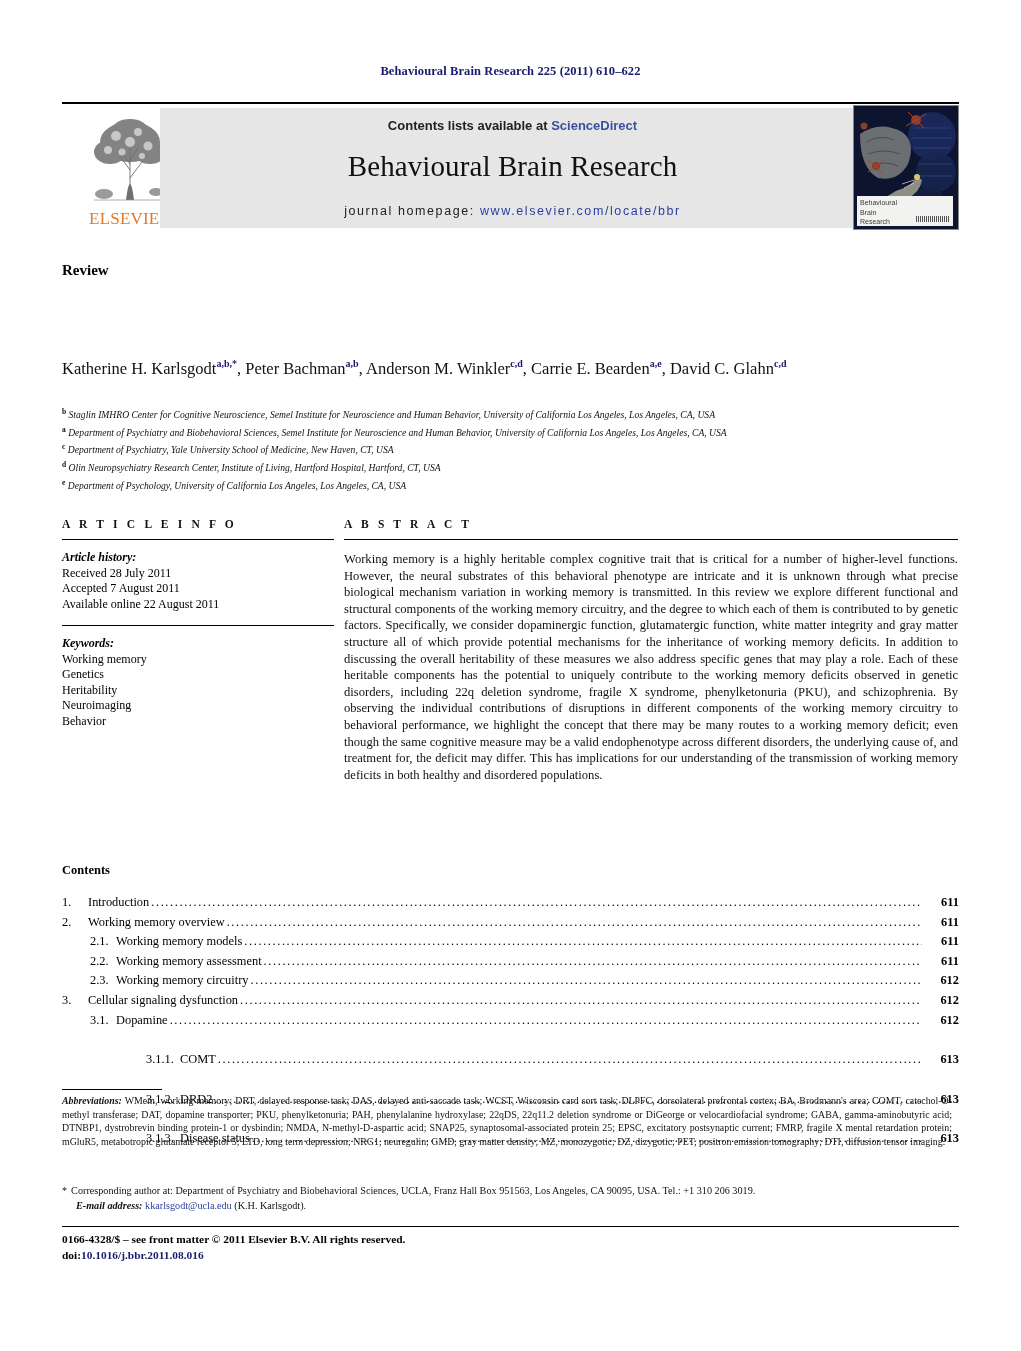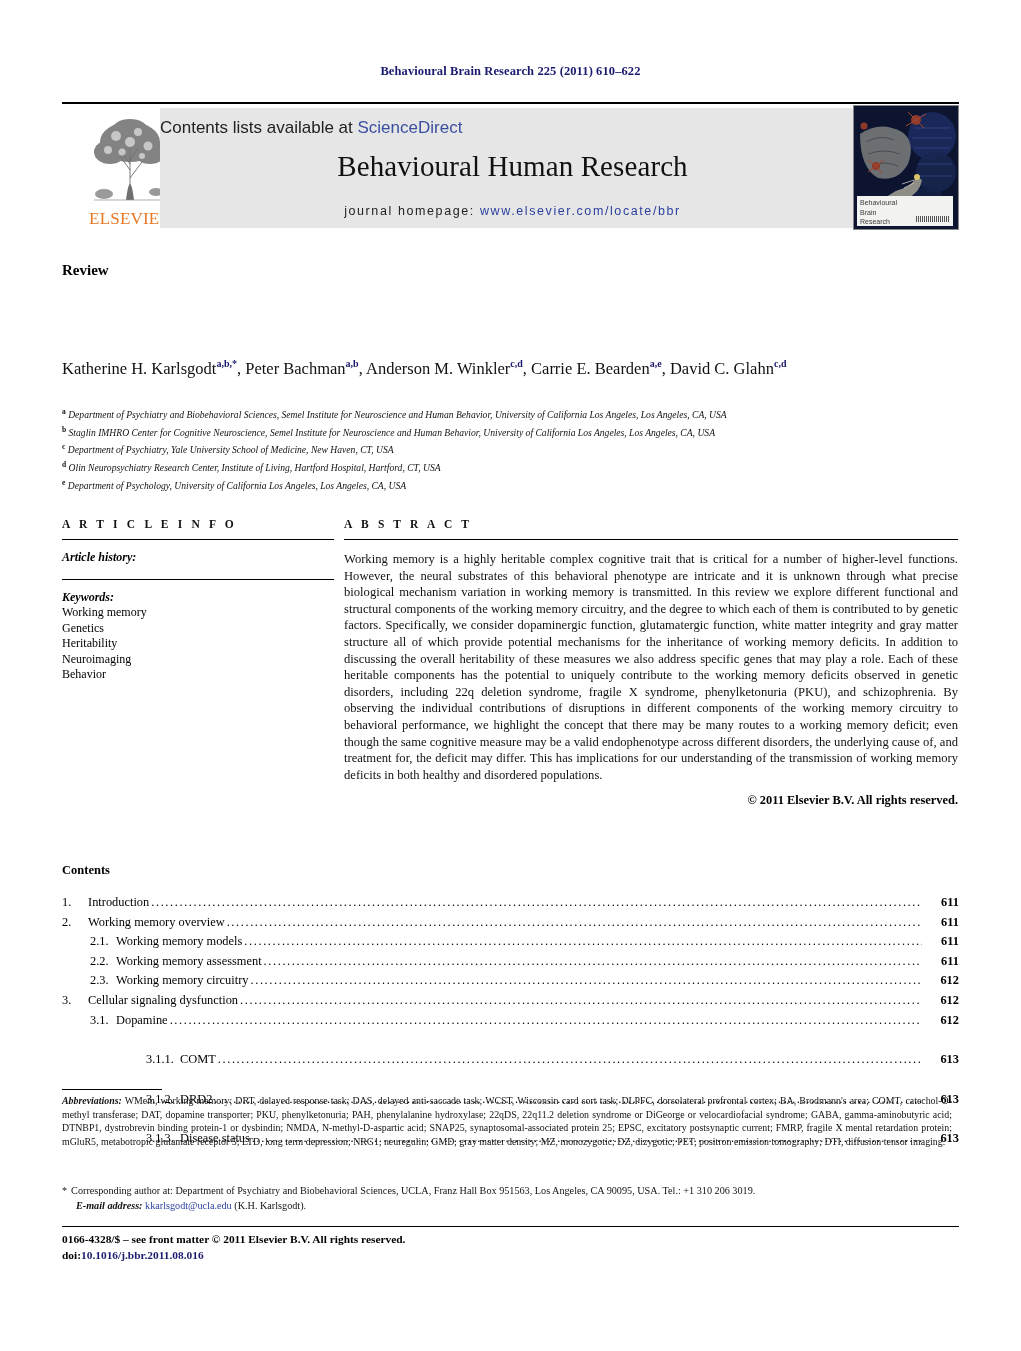--- a/index.html
+++ b/index.html
@@ -73,23 +73,25 @@
     position: absolute;
     left: 98px; top: 6px;
     width: 705px;
     height: 120px;
     background: #e6e6e6;
   }
   .banner-contents {
     position: absolute;
     left: 0; top: 10px;
     width: 705px;
+    text-align: center;
     font-family: "Liberation Sans", sans-serif;
-    font-size: 17px;
+    font-size: 13px;
     color: #222;
+    font-weight: bold;
   }
   .banner-contents .sd-link { color: #3b4fa0; }
   .banner-title {
     position: absolute;
     left: 0; top: 42px;
     width: 705px;
     text-align: center;
     font-family: "Liberation Serif", serif;
     font-size: 29px;
     color: #111;
@@ -336,21 +338,21 @@
           <ellipse cx="70" cy="84" rx="7" ry="4"></ellipse>
         </g>
       </svg>
       <div class="elsevier-word">ELSEVIER</div>
     </div>
 
     <div class="banner">
       <div class="banner-contents">
         <span>Contents lists available at </span><span class="sd-link">ScienceDirect</span>
       </div>
-      <div class="banner-title">Behavioural Human Research</div>
+      <div class="banner-title">Behavioural Brain Research</div>
       <div class="banner-home">
         <span>journal homepage: </span><span class="url">www.elsevier.com/locate/bbr</span>
       </div>
     </div>
 
     <div class="cover-thumb">
       <svg width="102" height="121" viewBox="0 0 102 121">
         <rect x="0" y="0" width="102" height="121" fill="#0c1430"></rect>
         <circle cx="78" cy="30" r="24" fill="#1b2a5e" opacity="0.9"></circle>
         <circle cx="82" cy="66" r="20" fill="#17254f" opacity="0.9"></circle>
@@ -385,51 +387,55 @@
         <div>Brain</div>
         <div>Research</div>
         <div class="barcode"></div>
       </div>
     </div>
   </div>
 
   <div class="art-type">Review</div>
   <div class="authors"><span>Katherine H. Karlsgodt</span><sup>a,b,*</sup>, <span>Peter Bachman</span><sup>a,b</sup>, <span>Anderson M. Winkler</span><sup>c,d</sup>, <span>Carrie E. Bearden</span><sup>a,e</sup>, <span>David C. Glahn</span><sup>c,d</sup></div>
   <div class="affils">
+      <div><sup>b</sup><span> Staglin IMHRO Center for Cognitive Neuroscience, Semel Institute for Neuroscience and Human Behavior, University of California Los Angeles, Los Angeles, CA, USA</span></div>
       <div><sup>a</sup><span> Department of Psychiatry and Biobehavioral Sciences, Semel Institute for Neuroscience and Human Behavior, University of California Los Angeles, Los Angeles, CA, USA</span></div>
-      <div><sup>b</sup><span> Staglin IMHRO Center for Cognitive Neuroscience, Semel Institute for Neuroscience and Human Behavior, University of California Los Angeles, Los Angeles, CA, USA</span></div>
       <div><sup>c</sup><span> Department of Psychiatry, Yale University School of Medicine, New Haven, CT, USA</span></div>
       <div><sup>d</sup><span> Olin Neuropsychiatry Research Center, Institute of Living, Hartford Hospital, Hartford, CT, USA</span></div>
       <div><sup>e</sup><span> Department of Psychology, University of California Los Angeles, Los Angeles, CA, USA</span></div>
     </div>
 
   <div class="col-info">
     <div class="sec-head">A R T I C L E   I N F O</div>
     <div class="hr-thin"></div>
     <div class="info-block">
       <div class="lbl">Article history:</div>
+      <div id="history-items">
+          <div>Received 28 July 2011</div>
+          <div>Accepted 7 August 2011</div>
+          <div>Available online 22 August 2011</div>
+        </div>
     </div>
     <div class="hr-thin2"></div>
     <div class="info-block">
       <div class="lbl">Keywords:</div>
       <div id="keyword-items">
           <div>Working memory</div>
           <div>Genetics</div>
           <div>Heritability</div>
           <div>Neuroimaging</div>
           <div>Behavior</div>
         </div>
     </div>
   </div>
 
   <div class="col-abs">
     <div class="sec-head">A B S T R A C T</div>
     <div class="hr-thin"></div>
     <div class="abstract-text">Working memory is a highly heritable complex cognitive trait that is critical for a number of higher-level functions. However, the neural substrates of this behavioral phenotype are intricate and it is unknown through what precise biological mechanism variation in working memory is transmitted. In this review we explore different functional and structural components of the working memory circuitry, and the degree to which each of them is contributed to by genetic factors. Specifically, we consider dopaminergic function, glutamatergic function, white matter integrity and gray matter structure all of which provide potential mechanisms for the inheritance of working memory deficits. In addition to discussing the overall heritability of these measures we also address specific genes that may play a role. Each of these heritable components has the potential to uniquely contribute to the working memory deficits observed in genetic disorders, including 22q deletion syndrome, fragile X syndrome, phenylketonuria (PKU), and schizophrenia. By observing the individual contributions of disruptions in different components of the working memory circuitry to behavioral performance, we highlight the concept that there may be many routes to a working memory deficit; even though the same cognitive measure may be a valid endophenotype across different disorders, the underlying cause of, and treatment for, the deficit may differ. This has implications for our understanding of the transmission of working memory deficits in both healthy and disordered populations.</div>
-    <div class="copyright">© 2011 Elsevier B.V. All rights reserved.</div>
   </div>
 
   <div class="contents-head">Contents</div>
   <div class="toc" id="toc">
       <div class="toc-row toc-lvl1">
         <span class="toc-num">1.</span>
         <span class="toc-label">Introduction</span>
         <span class="toc-dots">................................................................................................................................................................................................................................................</span>
         <span class="toc-page">611</span>
       </div>

